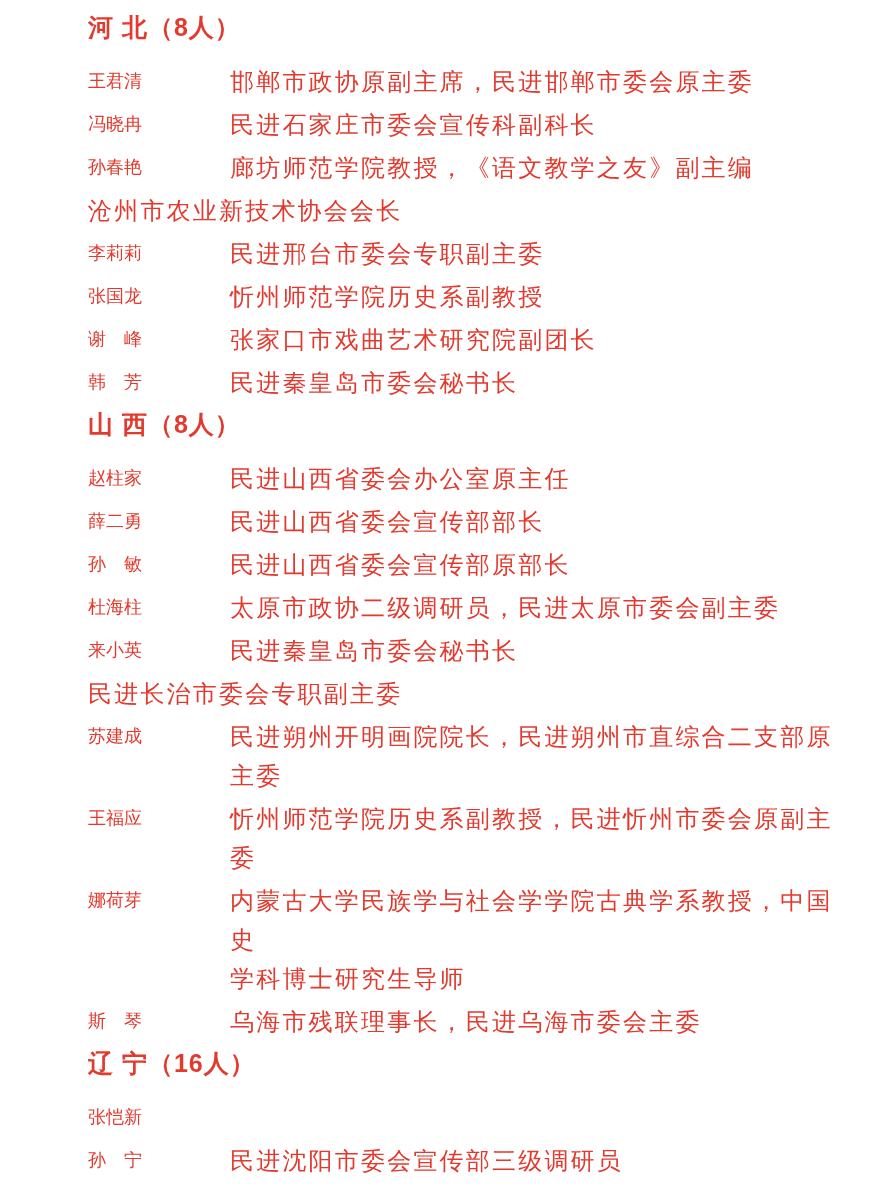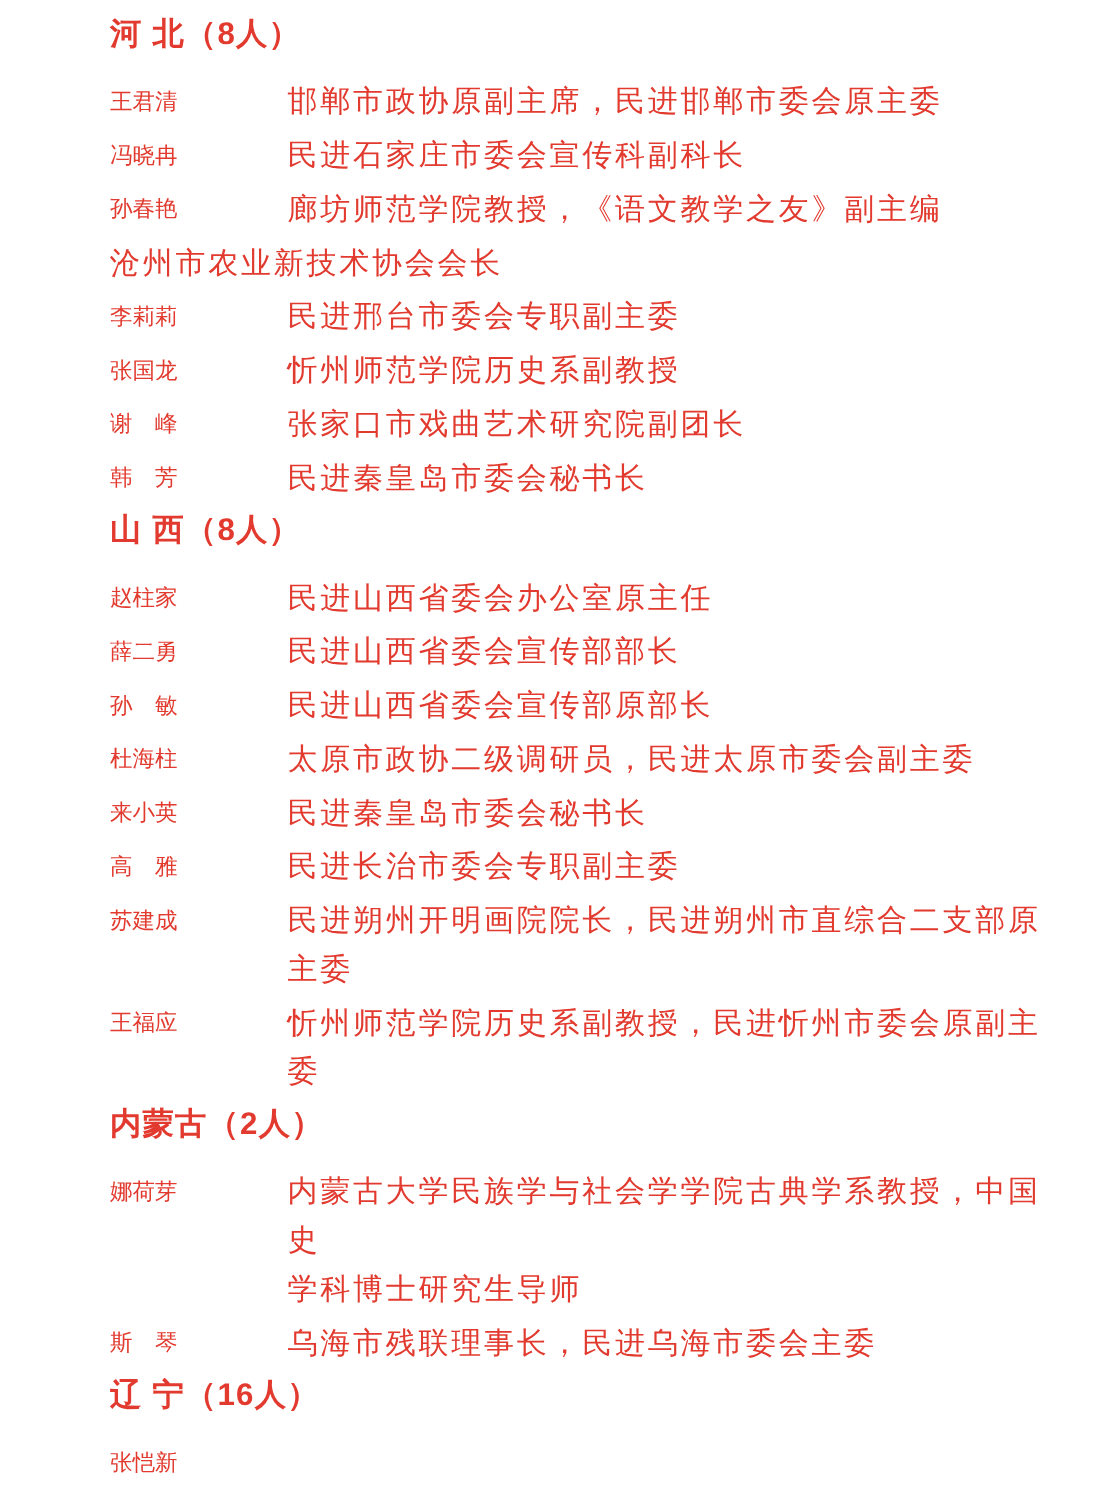--- a/index.html
+++ b/index.html
@@ -101,35 +101,33 @@
     </div>
     <div class="entry">
       <span class="person-name">杜海柱</span>
       <span class="person-title">太原市政协二级调研员，民进太原市委会副主委</span>
     </div>
     <div class="entry">
       <span class="person-name">来小英</span>
       <span class="person-title">民进秦皇岛市委会秘书长</span>
     </div>
     <div class="entry">
-      <span class="person-name">高　雅</span>
       <span class="person-title">民进长治市委会专职副主委</span>
     </div>
     <div class="entry">
       <span class="person-name">苏建成</span>
       <span class="person-title">民进朔州开明画院院长，民进朔州市直综合二支部原主委</span>
     </div>
     <div class="entry">
       <span class="person-name">王福应</span>
       <span class="person-title">忻州师范学院历史系副教授，民进忻州市委会原副主委</span>
     </div>
   </section>
 
   <section class="section">
-    <h2 class="section-header">内蒙古（2人）</h2>
     <div class="entry">
       <span class="person-name">娜荷芽</span>
       <span class="person-title">内蒙古大学民族学与社会学学院古典学系教授，中国史
 学科博士研究生导师</span>
     </div>
     <div class="entry">
       <span class="person-name">斯　琴</span>
       <span class="person-title">乌海市残联理事长，民进乌海市委会主委</span>
     </div>
   </section>

